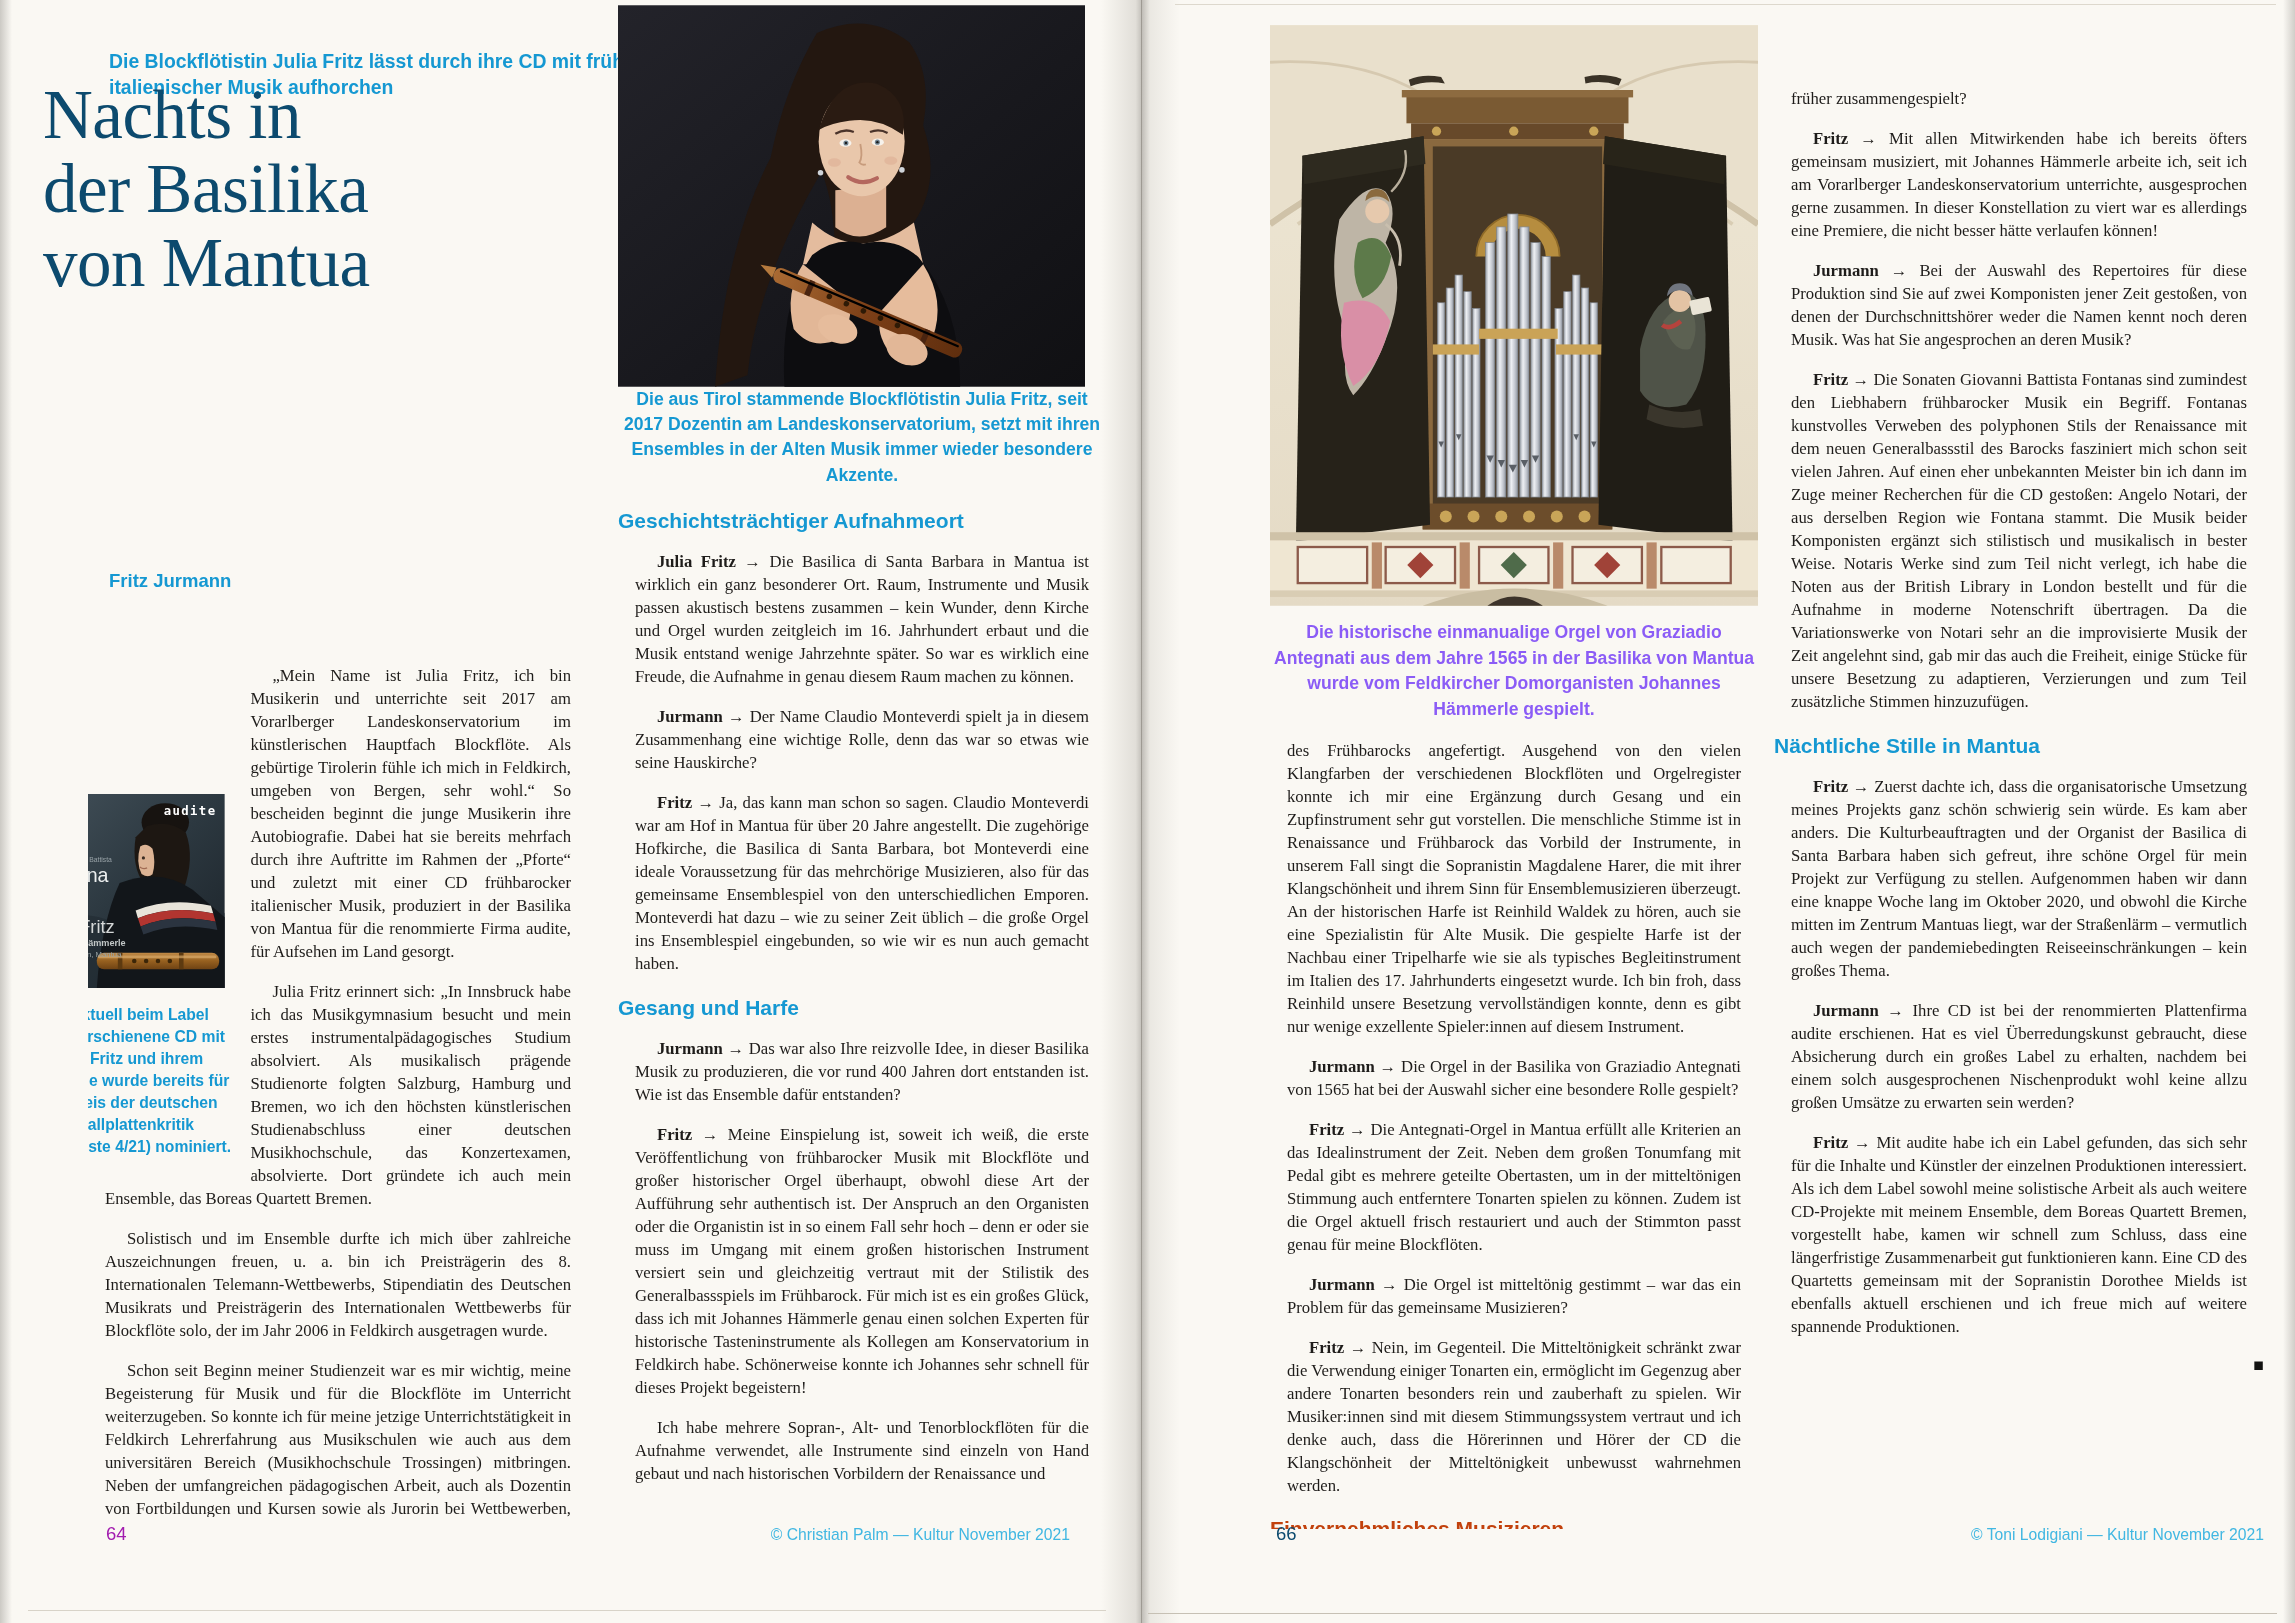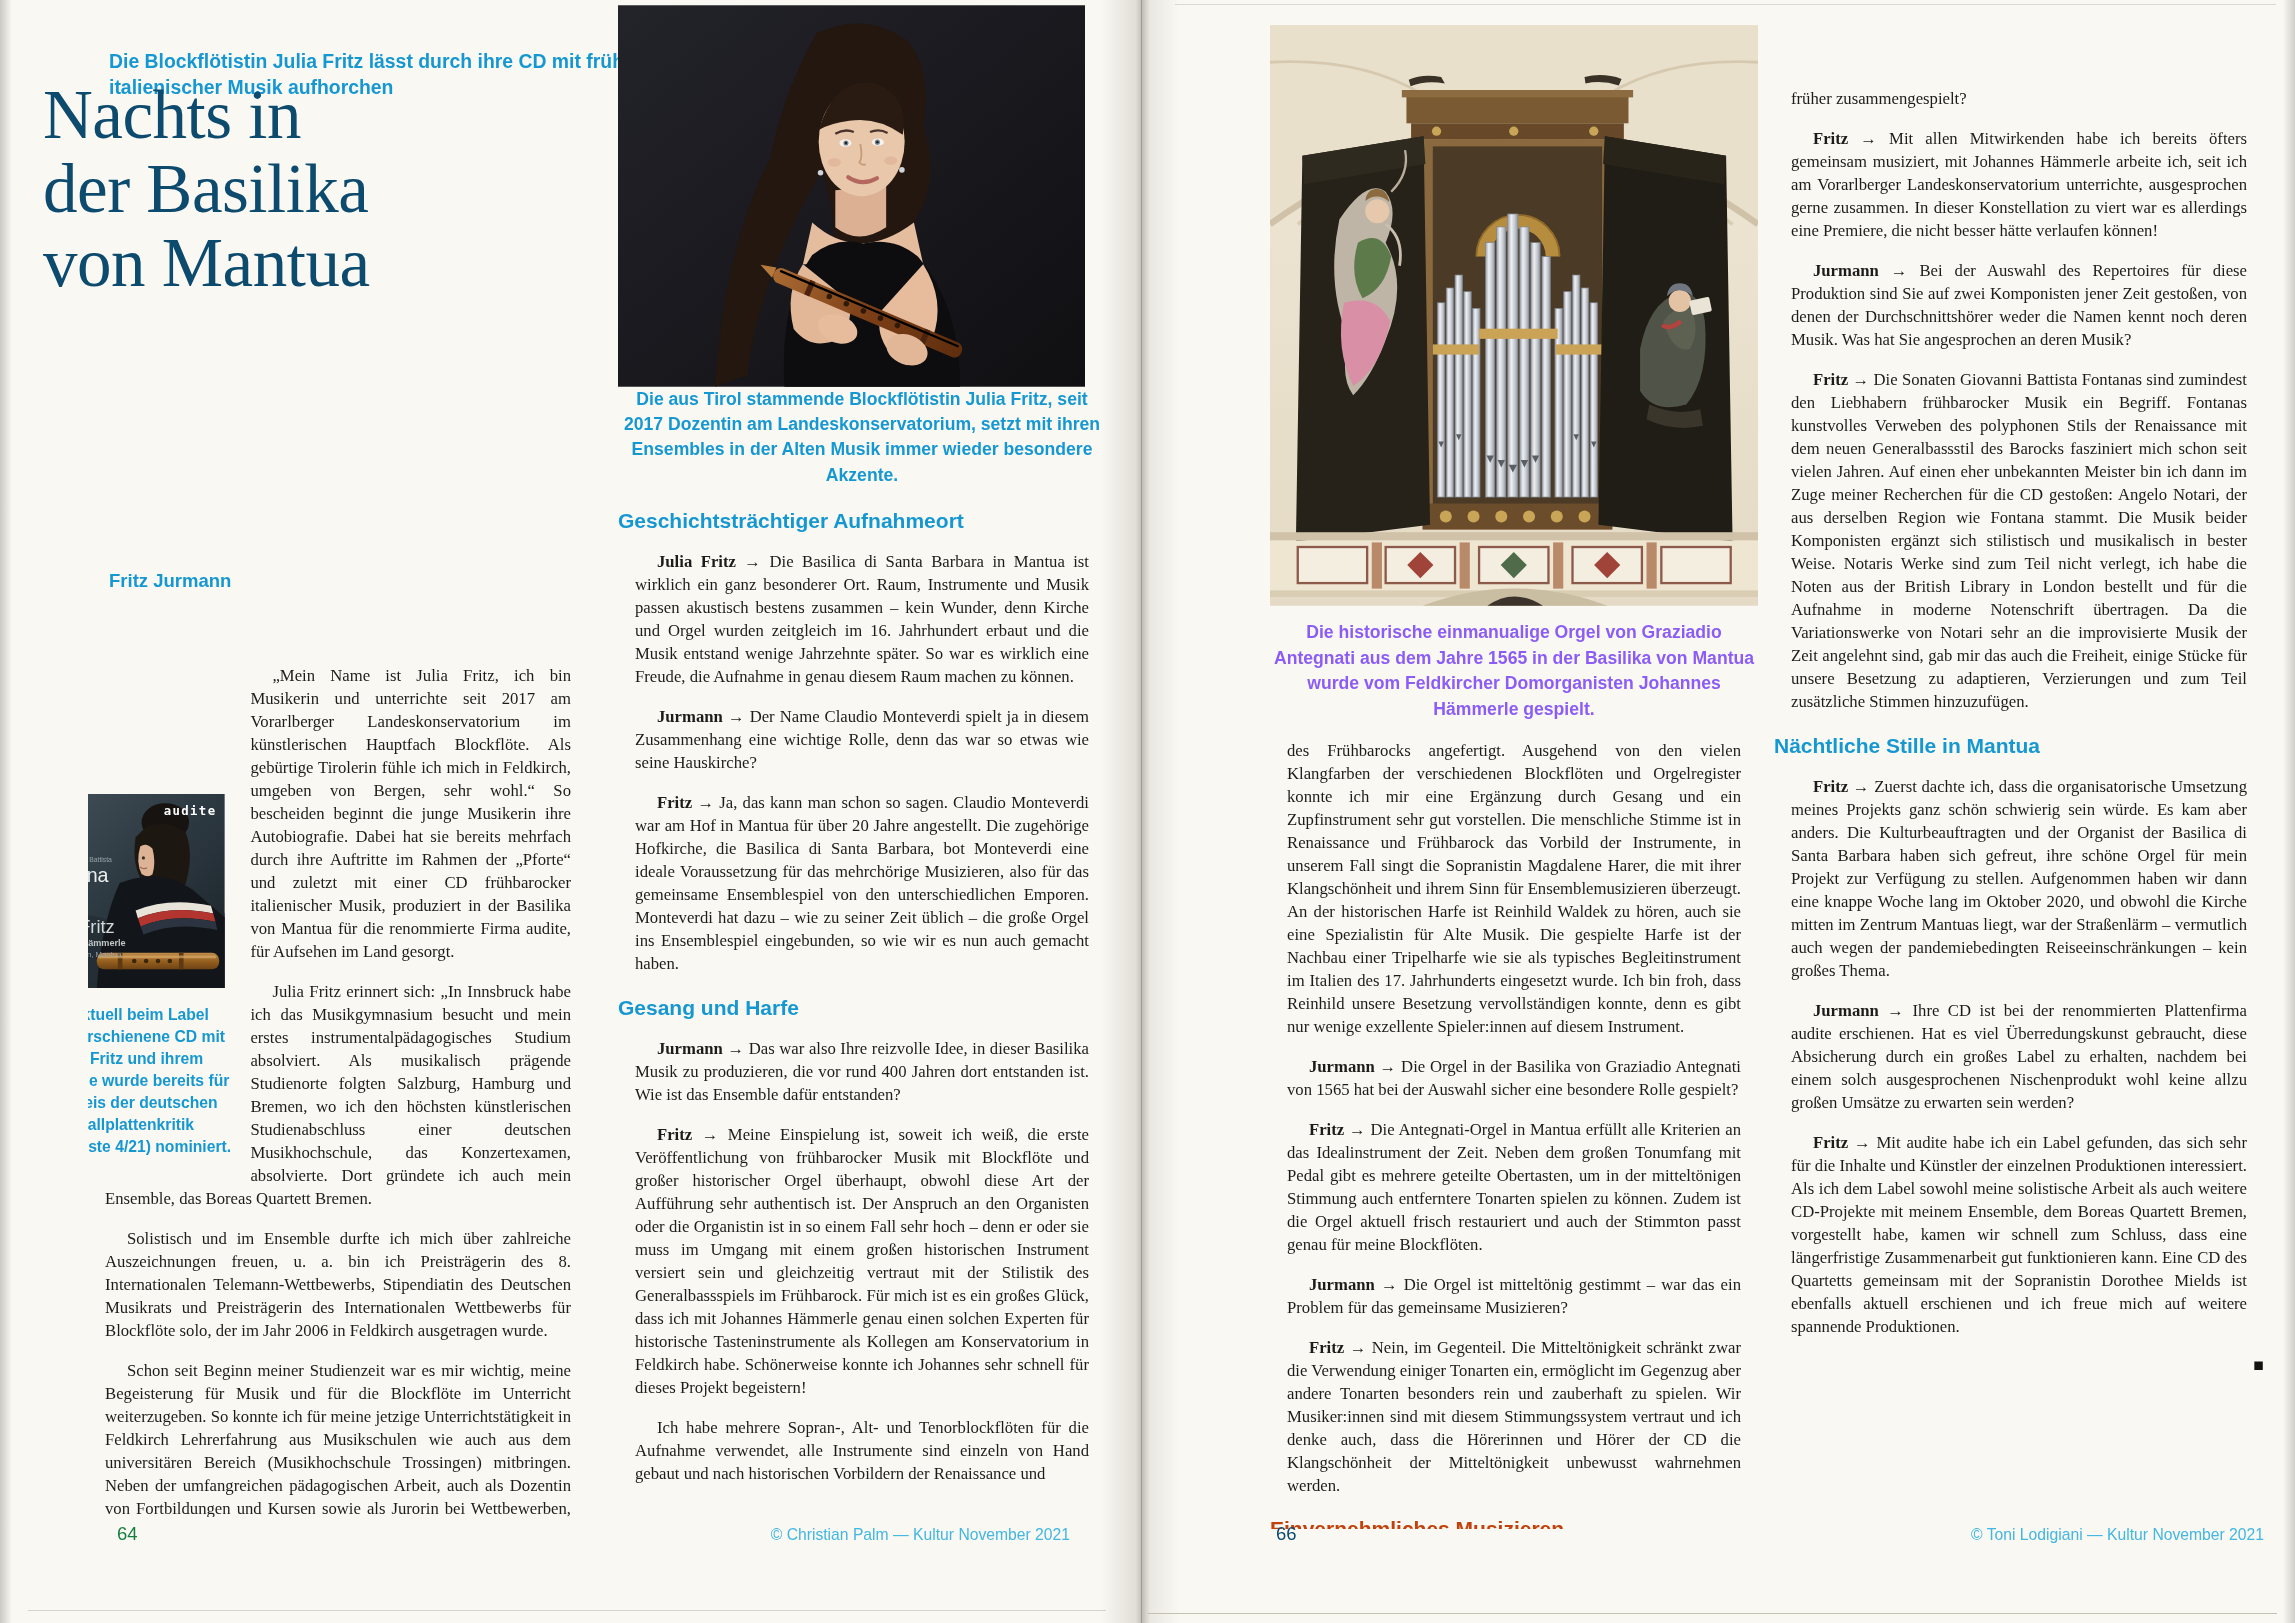--- a/index.html
+++ b/index.html
@@ -219,21 +219,21 @@
         <p class="para"><b class="speaker">Julia Fritz</b><span class="arw"> → </span>Die Basilica di Santa Barbara in Mantua ist wirklich ein ganz besonderer Ort. Raum, Instrumente und Musik passen akustisch bestens zusammen – kein Wunder, denn Kirche und Orgel wurden zeitgleich im 16. Jahrhundert erbaut und die Musik entstand wenige Jahrzehnte später. So war es wirklich eine Freude, die Aufnahme in genau diesem Raum machen zu können.</p>
         <p class="para"><b class="speaker">Jurmann</b><span class="arw"> → </span>Der Name Claudio Monteverdi spielt ja in diesem Zusammenhang eine wichtige Rolle, denn das war so etwas wie seine Hauskirche?</p>
         <p class="para"><b class="speaker">Fritz</b><span class="arw"> → </span>Ja, das kann man schon so sagen. Claudio Monteverdi war am Hof in Mantua für über 20 Jahre angestellt. Die zugehörige Hofkirche, die Basilica di Santa Barbara, bot Monteverdi eine ideale Voraussetzung für das mehrchörige Musizieren, also für das gemeinsame Ensemblespiel von den unterschiedlichen Emporen. Monteverdi hat dazu – wie zu seiner Zeit üblich – die große Orgel ins Ensemblespiel eingebunden, so wie wir es nun auch gemacht haben.</p>
         <h3 class="subhead" style="color: rgb(21, 152, 210);">Gesang und Harfe</h3>
         <p class="para"><b class="speaker">Jurmann</b><span class="arw"> → </span>Das war also Ihre reizvolle Idee, in dieser Basilika Musik zu produzieren, die vor rund 400 Jahren dort entstanden ist. Wie ist das Ensemble dafür entstanden?</p>
         <p class="para"><b class="speaker">Fritz</b><span class="arw"> → </span>Meine Einspielung ist, soweit ich weiß, die erste Veröffentlichung von frühbarocker Musik mit Blockflöte und großer historischer Orgel überhaupt, obwohl diese Art der Aufführung sehr authentisch ist. Der Anspruch an den Organisten oder die Organistin ist in so einem Fall sehr hoch – denn er oder sie muss im Umgang mit einem großen historischen Instrument versiert sein und gleichzeitig vertraut mit der Stilistik des Generalbassspiels im Frühbarock. Für mich ist es ein großes Glück, dass ich mit Johannes Hämmerle genau einen solchen Experten für historische Tasteninstrumente als Kollegen am Konservatorium in Feldkirch habe. Schönerweise konnte ich Johannes sehr schnell für dieses Projekt begeistern!</p>
         <p class="para">Ich habe mehrere Sopran-, Alt- und Tenorblockflöten für die Aufnahme verwendet, alle Instrumente sind einzeln von Hand gebaut und nach historischen Vorbildern der Renaissance und</p>
       </div>
   </div>
 
-  <div class="pagenum" style="left: 117px; top: 1523px; color: #15803d;">64</div>
+  <div class="pagenum" style="left: 106px; top: 1523px; color: #a21caf;">64</div>
   <div class="credit" style="left: 582px; top: 1526px; width: 488px; color: rgb(65, 183, 226);">© Christian Palm — Kultur November 2021</div>
 
   <div class="col" id="rcol1">
     <svg class="photo" width="488" height="581" viewBox="0 0 1055 1255">
       <defs>
         <linearGradient id="pipe" x1="0" y1="0" x2="1" y2="0">
           <stop offset="0" stop-color="#9aa0a8"></stop>
             <stop offset=".35" stop-color="#eef0f4"></stop>
             <stop offset=".7" stop-color="#c3c7cf"></stop>
             <stop offset="1" stop-color="#8d939c"></stop>

